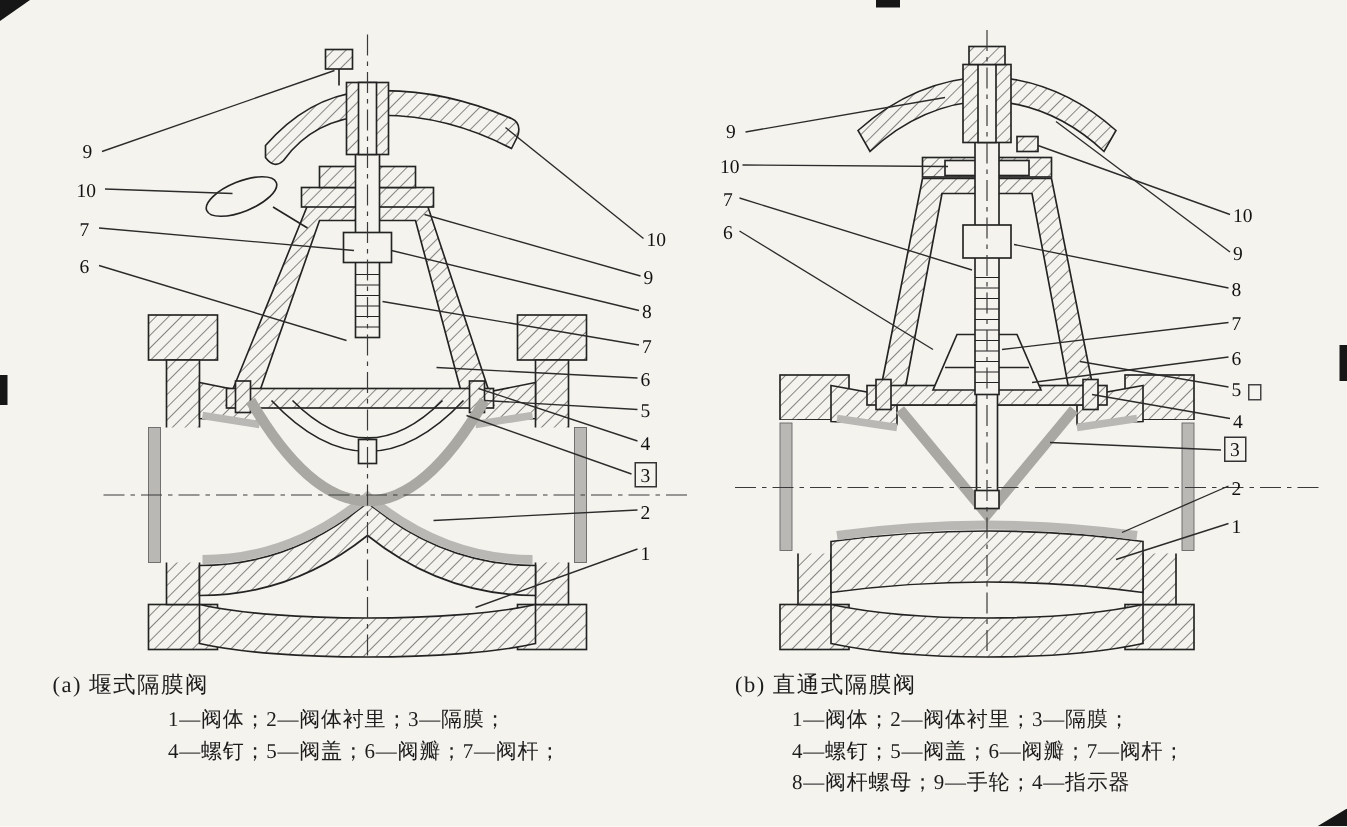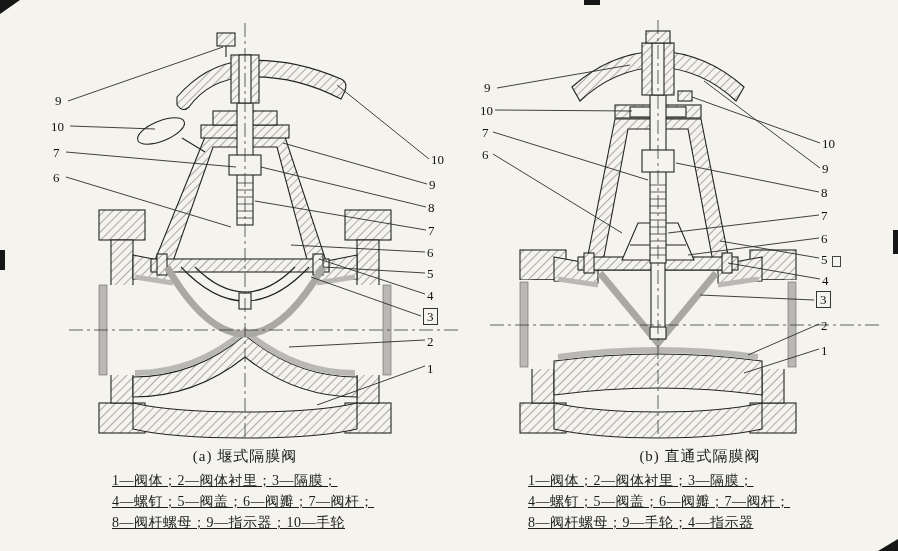--- a/index.html
+++ b/index.html
@@ -16,22 +16,22 @@
   .fig svg.leaders{z-index:2;}
   .fig svg.drawing{z-index:1;}
   .leader{stroke:#2b2b2b;stroke-width:0.9;}
   .callout{
     position:absolute;z-index:3;
     font-size:13px;line-height:15px;
     color:#111;white-space:nowrap;
   }
   .callout.boxed{border:1px solid #333;padding:0 3px;background:transparent;}
   .notebox{display:inline-block;width:7px;height:9px;border:1px solid #444;margin-left:4px;vertical-align:middle;}
-  .caption{position:absolute;text-align:center;font-size:15px;letter-spacing:1px;}
-  .legend{position:absolute;font-size:14px;line-height:21px;letter-spacing:0.5px;text-decoration:underline;}
+  .caption{position:absolute;text-align:left;font-size:15px;letter-spacing:1px;}
+  .legend{position:absolute;font-size:14px;line-height:21px;letter-spacing:0.5px;}
   .cl{stroke:#3a3a3a;stroke-width:0.8;stroke-dasharray:14 4 3 4;fill:none;}
   
   .artifact{position:absolute;background:#161616;z-index:5;}
   .a1{left:0;top:0;width:20px;height:14px;clip-path:polygon(0 0,100% 0,0 100%);}
   .a2{left:0;top:250px;width:5px;height:20px;}
   .a3{left:584px;top:0;width:16px;height:5px;}
   .a4{left:893px;top:230px;width:5px;height:24px;}
   .a5{left:878px;top:539px;width:20px;height:12px;clip-path:polygon(100% 0,100% 100%,0 100%);}
 </style>
 </head>
@@ -238,21 +238,20 @@
       <div class="callout" style="left: 341px; top: 313px;">2</div>
       <div class="callout" style="left: 341px; top: 338px;">1</div>
     </figure>
 
   <div class="caption" style="left:35px;top:447px;width:420px">(a) 堰式隔膜阀</div>
   <div class="caption" style="left:490px;top:447px;width:420px">(b) 直通式隔膜阀</div>
 
   <div class="legend" style="left:112px;top:470px">
     <div>1—阀体；2—阀体衬里；3—隔膜；</div>
     <div>4—螺钉；5—阀盖；6—阀瓣；7—阀杆；</div>
-    <div>8—阀杆螺母；9—指示器；10—手轮</div>
   </div>
   <div class="legend" style="left:528px;top:470px">
     <div>1—阀体；2—阀体衬里；3—隔膜；</div>
     <div>4—螺钉；5—阀盖；6—阀瓣；7—阀杆；</div>
     <div>8—阀杆螺母；9—手轮；4—指示器</div>
   </div>
 
 </div>
 
 </body></html>

